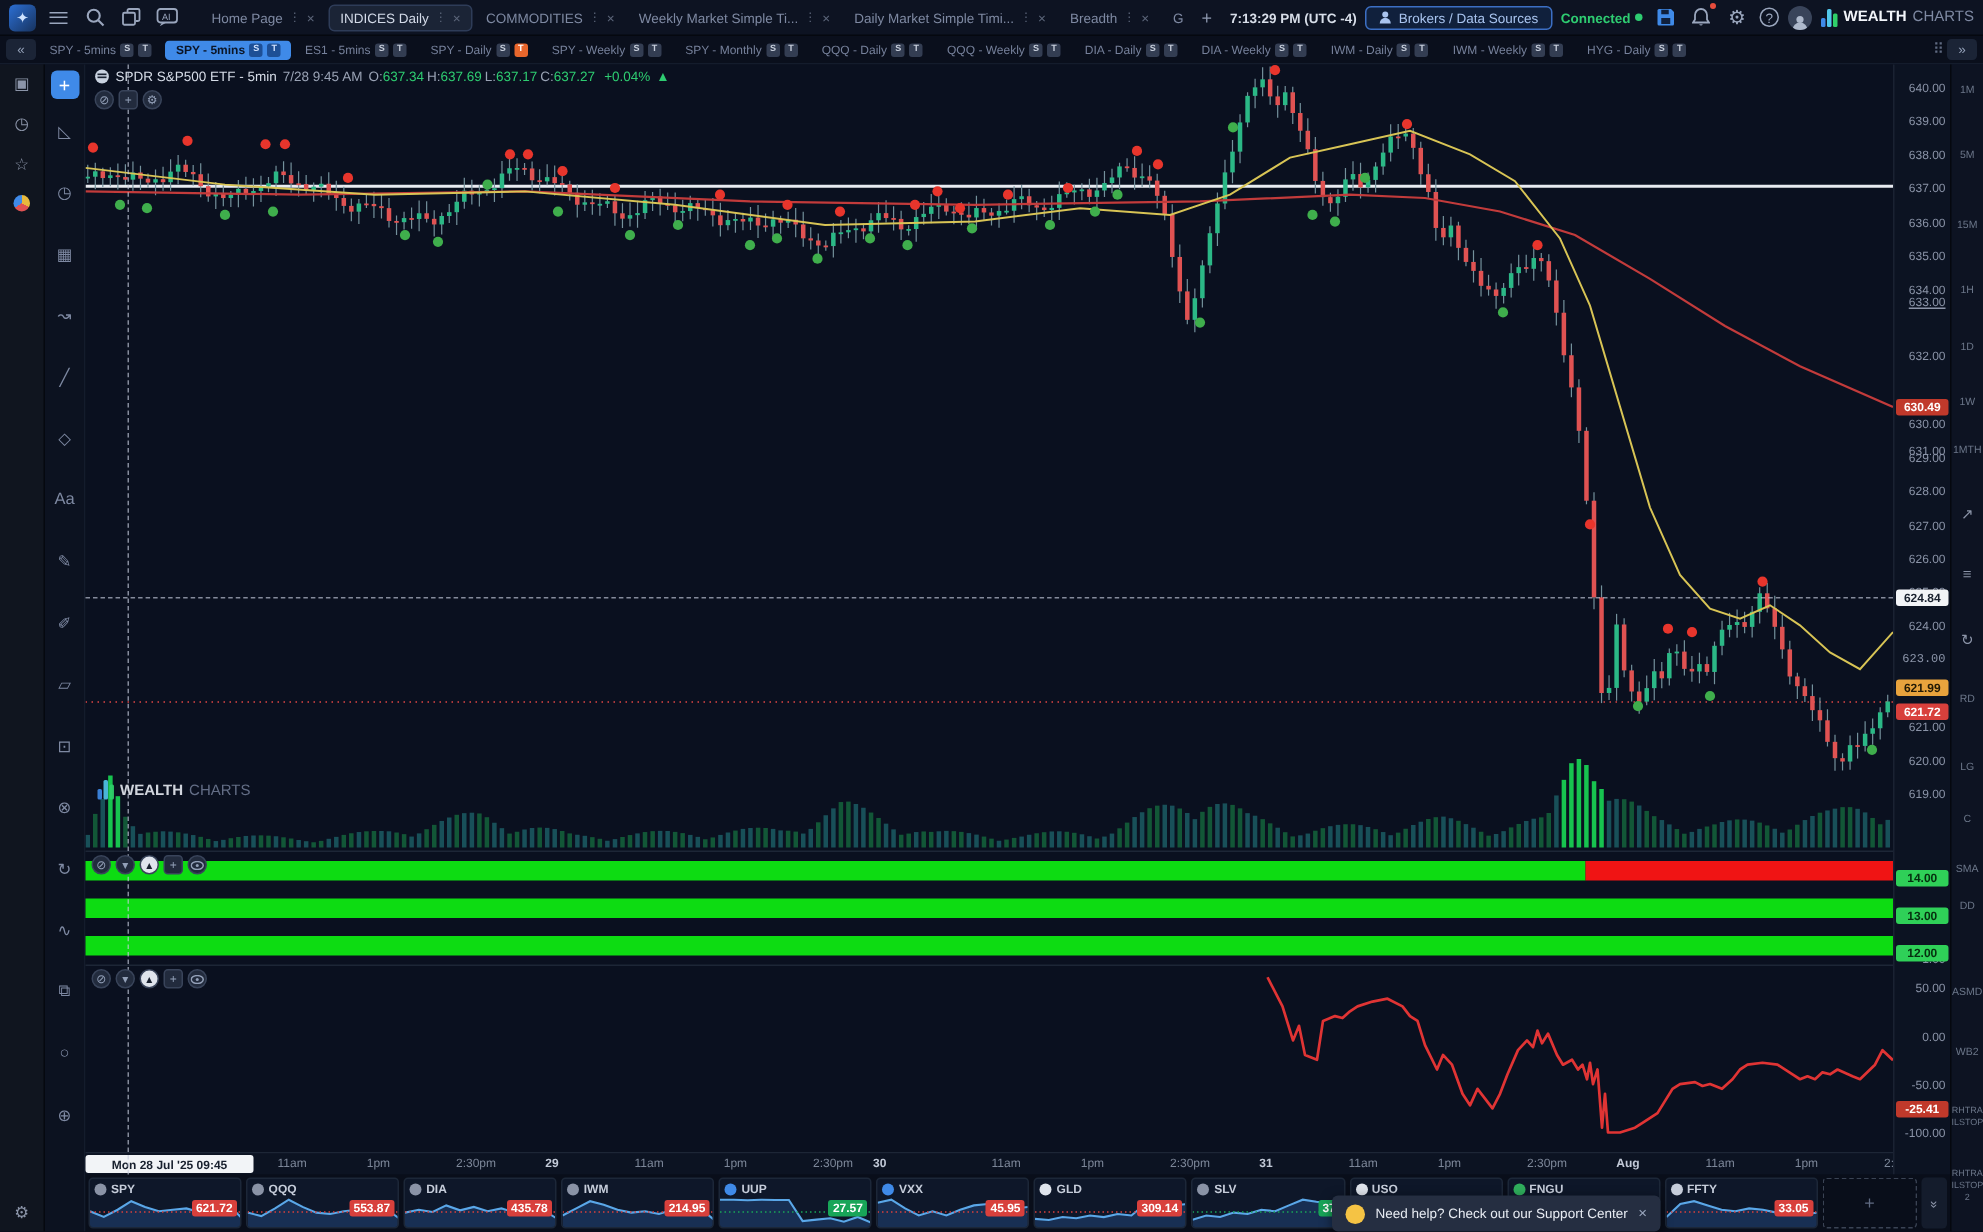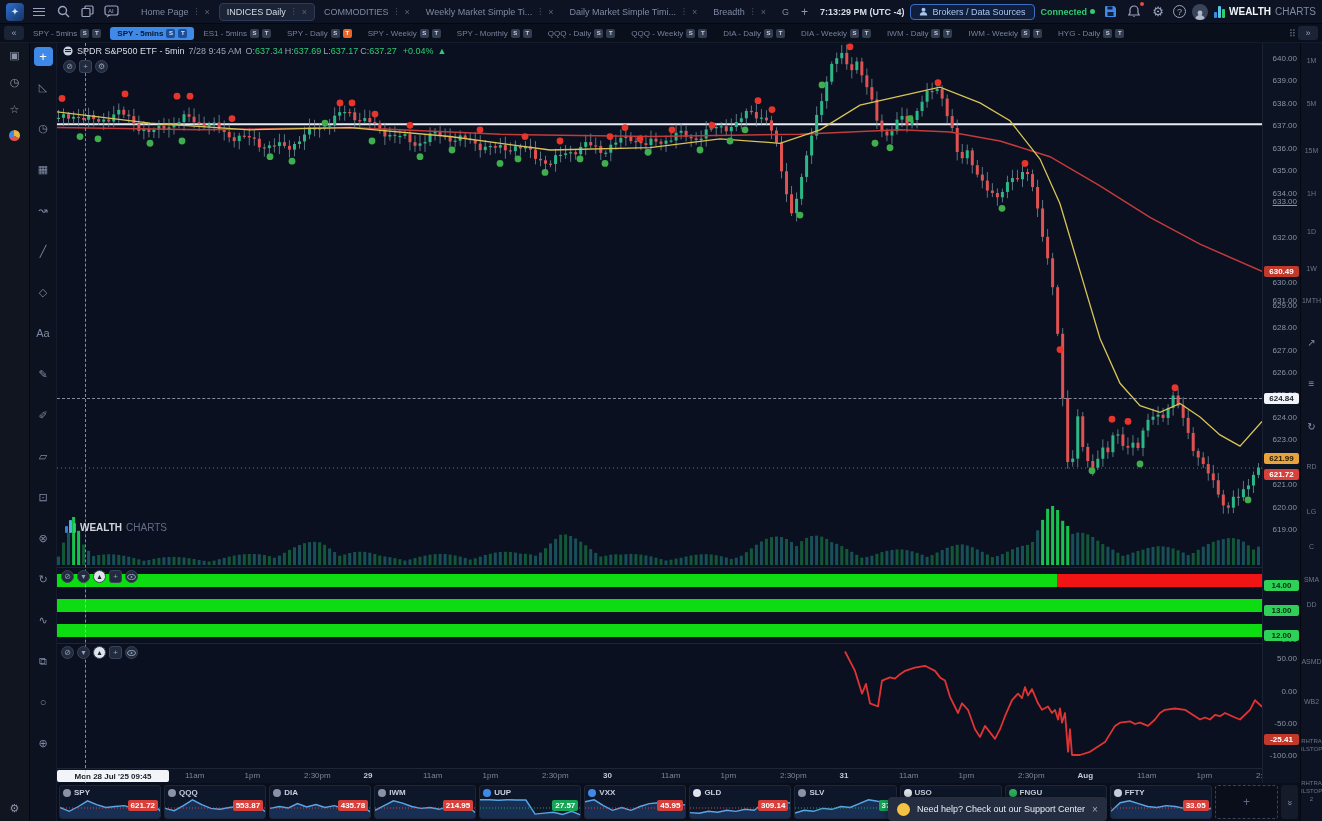--- a/index.html
+++ b/index.html
@@ -1187,21 +1187,21 @@
         </div>
         <div id="timeaxis">
           <div id="timebadge">Mon 28 Jul '25 09:45</div>
         <span class="tlab" style="left: 128px;">11am</span>
             <span class="tlab" style="left: 187.5px;">1pm</span>
             <span class="tlab" style="left: 247px;">2:30pm</span>
             <span class="tlab day" style="left: 306.5px;">29</span>
             <span class="tlab" style="left: 366px;">11am</span>
             <span class="tlab" style="left: 425.5px;">1pm</span>
             <span class="tlab" style="left: 485px;">2:30pm</span>
-            <span class="tlab day" style="left: 546px; text-align: center;">30</span>
+            <span class="tlab day" style="left: 525px; text-align: center;">30</span>
             <span class="tlab" style="left: 604px;">11am</span>
             <span class="tlab" style="left: 663.5px;">1pm</span>
             <span class="tlab" style="left: 723px;">2:30pm</span>
             <span class="tlab day" style="left: 782.5px;">31</span>
             <span class="tlab" style="left: 842px;">11am</span>
             <span class="tlab" style="left: 901.5px;">1pm</span>
             <span class="tlab" style="left: 961px;">2:30pm</span>
             <span class="tlab day" style="left: 1020.5px;">Aug</span>
             <span class="tlab" style="left: 1080px;">11am</span>
             <span class="tlab" style="left: 1139.5px;">1pm</span>
@@ -1221,21 +1221,21 @@
           <span class="axlab" style="top: 154px; text-decoration: underline;">633.00</span>
           <span class="axlab" style="top: 190px;">632.00</span>
           <span class="axlab" style="top: 213px; margin-top: 40px;">631.00</span>
           <span class="axlab" style="top: 235px;">630.00</span>
           <span class="axlab" style="top: 258px;">629.00</span>
           <span class="axlab" style="top: 280px;">628.00</span>
           <span class="axlab" style="top: 303px;">627.00</span>
           <span class="axlab" style="top: 325px;">626.00</span>
           <span class="axlab" style="top: 347px;">625.00</span>
           <span class="axlab" style="top: 370px;">624.00</span>
-          <span class="axlab" style="top: 392px;">623.00</span>
+          <span class="axlab" style="top: 392px; font-family: Liberation Mono, monospace;">623.00</span>
           <span class="axlab" style="top: 437px;">621.00</span>
           <span class="axlab" style="top: 460px;">620.00</span>
           <span class="axlab" style="top: 482px;">619.00</span>
           <span class="axbadge" style="top: 223px; background: rgb(192, 57, 43); color: rgb(255, 255, 255);">630.49</span>
           <span class="axbadge" style="top: 350px; background: rgb(242, 244, 247); color: rgb(24, 32, 46);">624.84</span>
           <span class="axbadge" style="top: 410px; background: rgb(232, 163, 61); color: rgb(35, 26, 5);">621.99</span>
           <span class="axbadge" style="top: 426px; background: rgb(216, 64, 60); color: rgb(255, 255, 255);">621.72</span>
           <span class="axbadge" style="top: 537px; background: rgb(47, 208, 88); color: rgb(6, 48, 15);">14.00</span>
           <span class="axbadge" style="top: 562px; background: rgb(47, 208, 88); color: rgb(6, 48, 15);">13.00</span>
           <span class="axbadge" style="top: 587px; background: rgb(47, 208, 88); color: rgb(6, 48, 15);">12.00</span>

